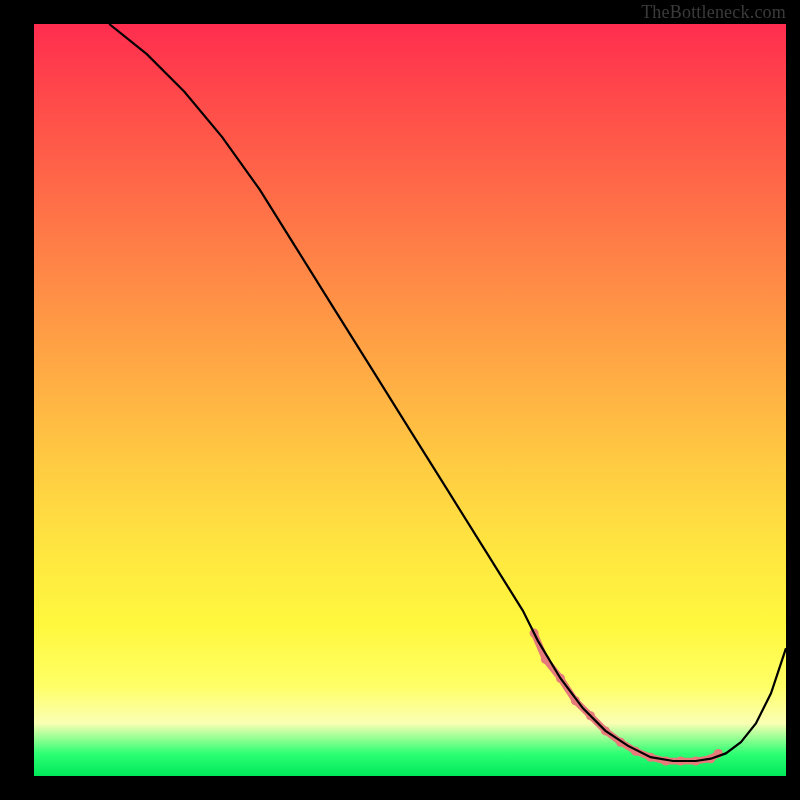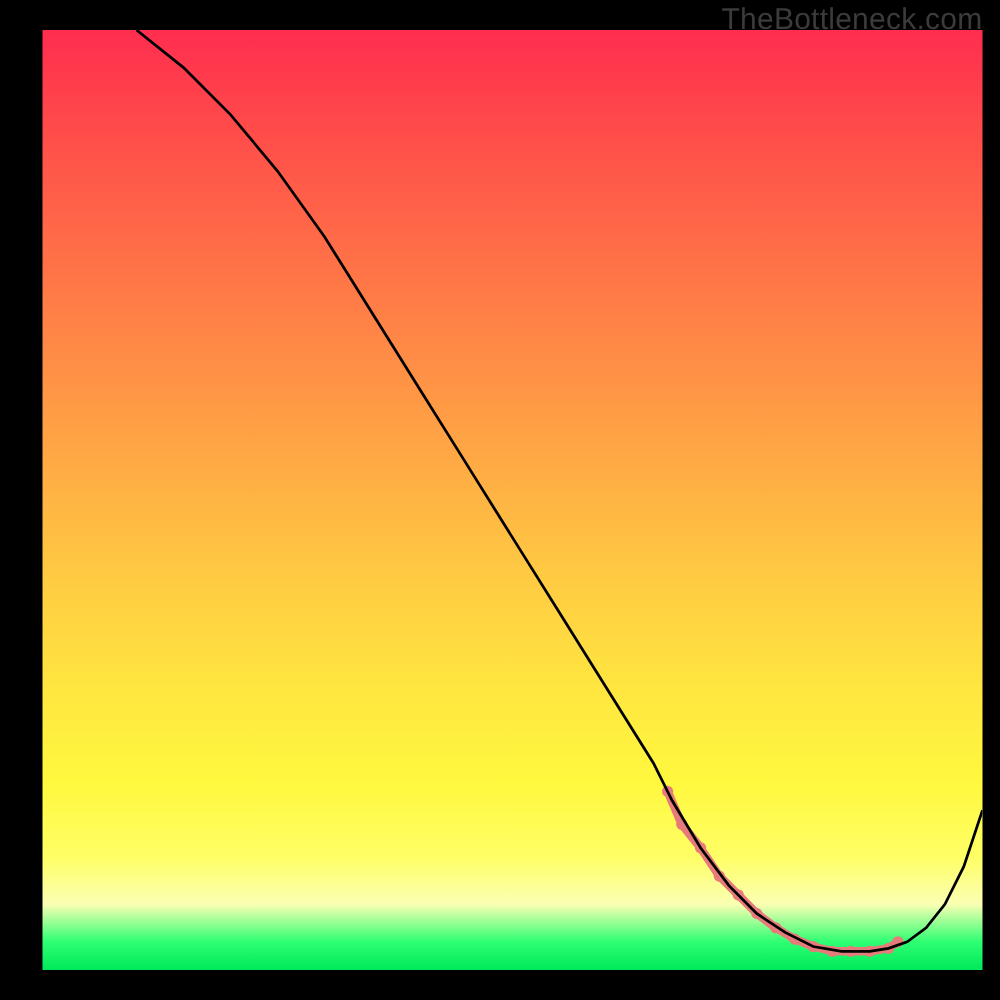--- a/index.html
+++ b/index.html
@@ -35,22 +35,22 @@
     position: absolute;
     left: 0;
     top: 0;
     width: 752px;
     height: 752px;
   }
   .attribution {
     position: absolute;
     top: 2px;
     right: 14px;
-    font-family: Liberation Sans, sans-serif;
-    font-size: 24px;
+    font-family: Liberation Serif, serif;
+    font-size: 18px;
     color: #3b3b3b;
     letter-spacing: 0.2px;
     text-align: right;
   }
 </style>
 </head>
 <body>
 
 <div class="chart-container">
   <svg class="plot-svg" viewBox="0 0 752 752" preserveAspectRatio="none">

